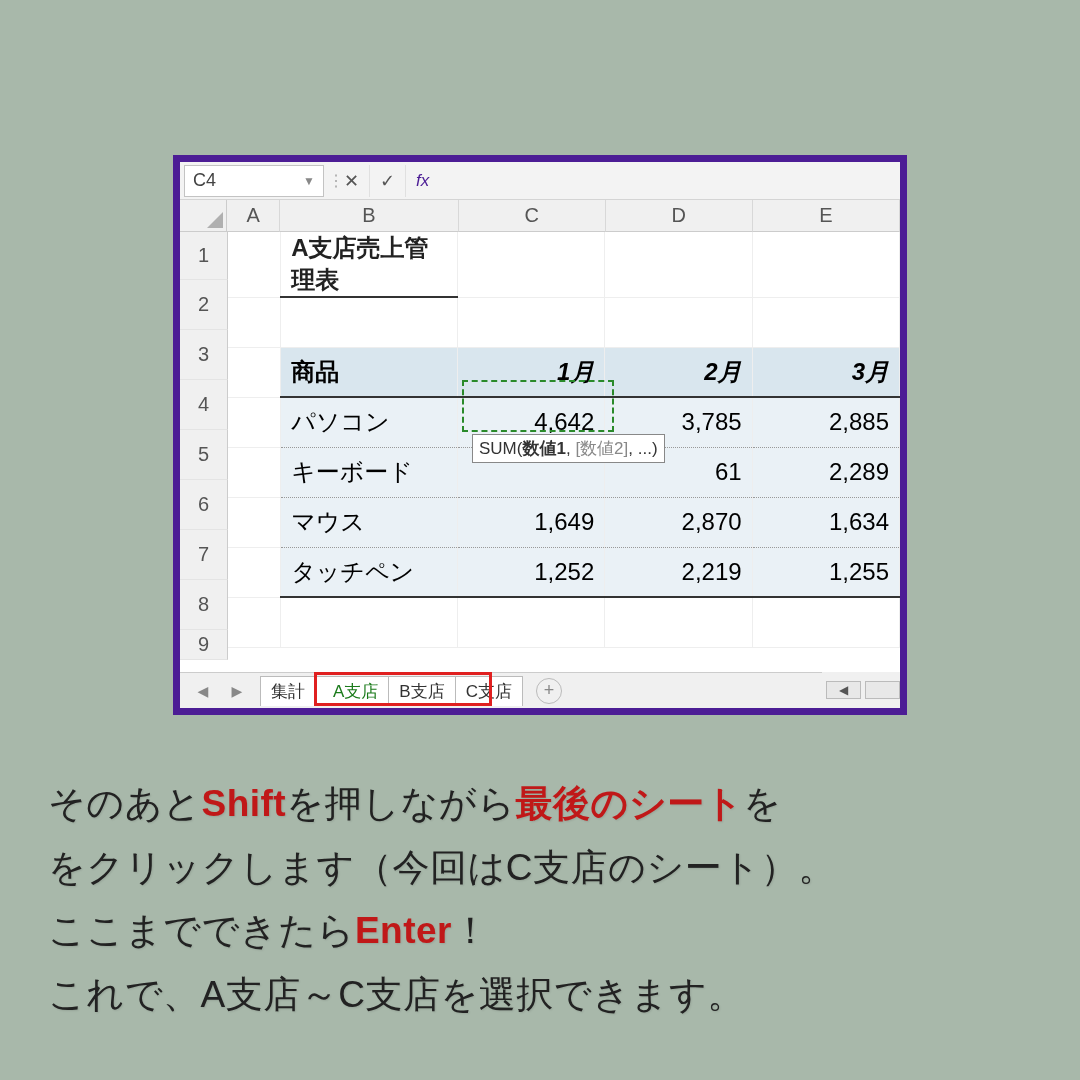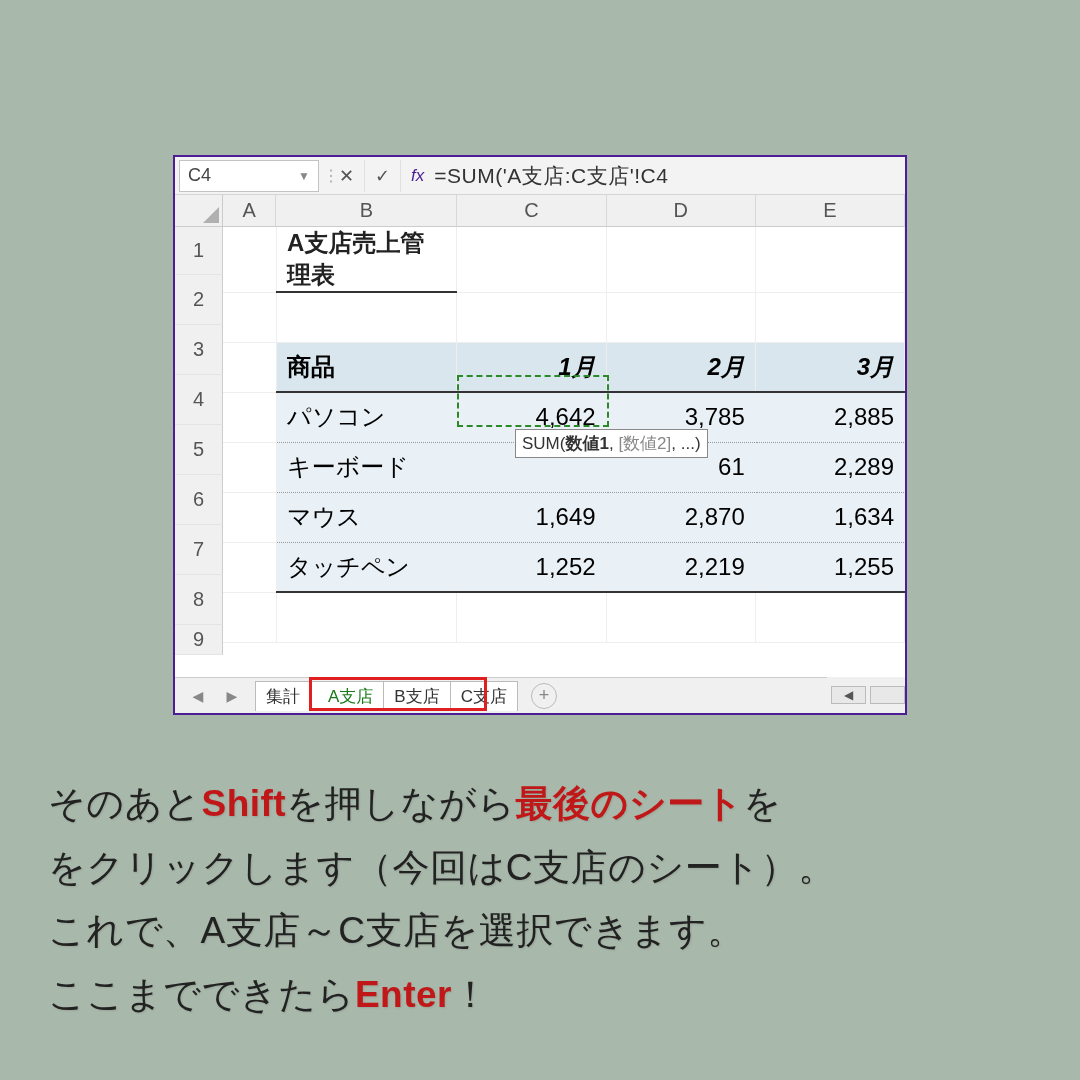--- a/index.html
+++ b/index.html
@@ -10,21 +10,21 @@
       font-family: 'Meiryo', 'MS PGothic', sans-serif;
       position: relative;
     }
     .excel-window {
       position: absolute;
       left: 173px;
       top: 155px;
       width: 734px;
       height: 560px;
       background: #fff;
-      border: 2px solid #4c1d95;
+      border: 7px solid #4c1d95;
     }
     .formula-bar {
       display: flex;
       align-items: center;
       height: 38px;
       background: #f3f3f3;
       border-bottom: 1px solid #d4d4d4;
     }
     .name-box {
       width: 140px;
@@ -169,21 +169,20 @@
       pointer-events: none;
     }
     .tooltip {
       position: absolute;
       background: #fff;
       border: 1px solid #888;
       font-size: 17px;
       padding: 2px 6px;
       color: #333;
       white-space: nowrap;
-      margin-left: 48px;
     }
     .tooltip b { font-weight: bold; }
     .tooltip .opt { color: #888; }
     .sheet-tabs {
       position: absolute; left: 0; right: 0; bottom: 0;
       height: 36px;
       background: #f0f0f0;
       border-top: 1px solid #ccc;
       display: flex;
       align-items: center;
@@ -257,21 +256,20 @@
 <div class="excel-window">
   <div class="formula-bar">
     <div class="name-box">
       <span>C4</span>
       <span class="dd">▼</span>
     </div>
     <div class="fb-divider">⋮</div>
     <div class="fb-btn">✕</div>
     <div class="fb-btn">✓</div>
     <div class="fx-label">fx</div>
-    <div class="formula-text">=SUM('A支店:C支店'!C4</div>
   </div>
 
   <div class="spreadsheet">
     <div class="col-headers">
       <div class="corner"></div>
       <div class="col-h col-A">A</div>
       <div class="col-h col-B">B</div>
       <div class="col-h col-C">C</div>
       <div class="col-h col-D">D</div>
       <div class="col-h col-E">E</div>
@@ -375,17 +373,17 @@
       <div class="sc-slot"></div>
     </div>
   </div>
 </div>
 
 <div class="instructions">
   <div>
     <span>そのあと</span><span class="red">Shift</span><span>を押しながら</span><span class="red">最後のシート</span><span>を</span>
   </div>
   <div>をクリックします（今回はC支店のシート）。</div>
-  <div>これで、A支店～C支店を選択できます。</div>
   <div>
     <span>ここまでできたら</span><span class="red">Enter</span><span>！</span>
   </div>
+  <div>これで、A支店～C支店を選択できます。</div>
 </div>
 
 </body></html>

